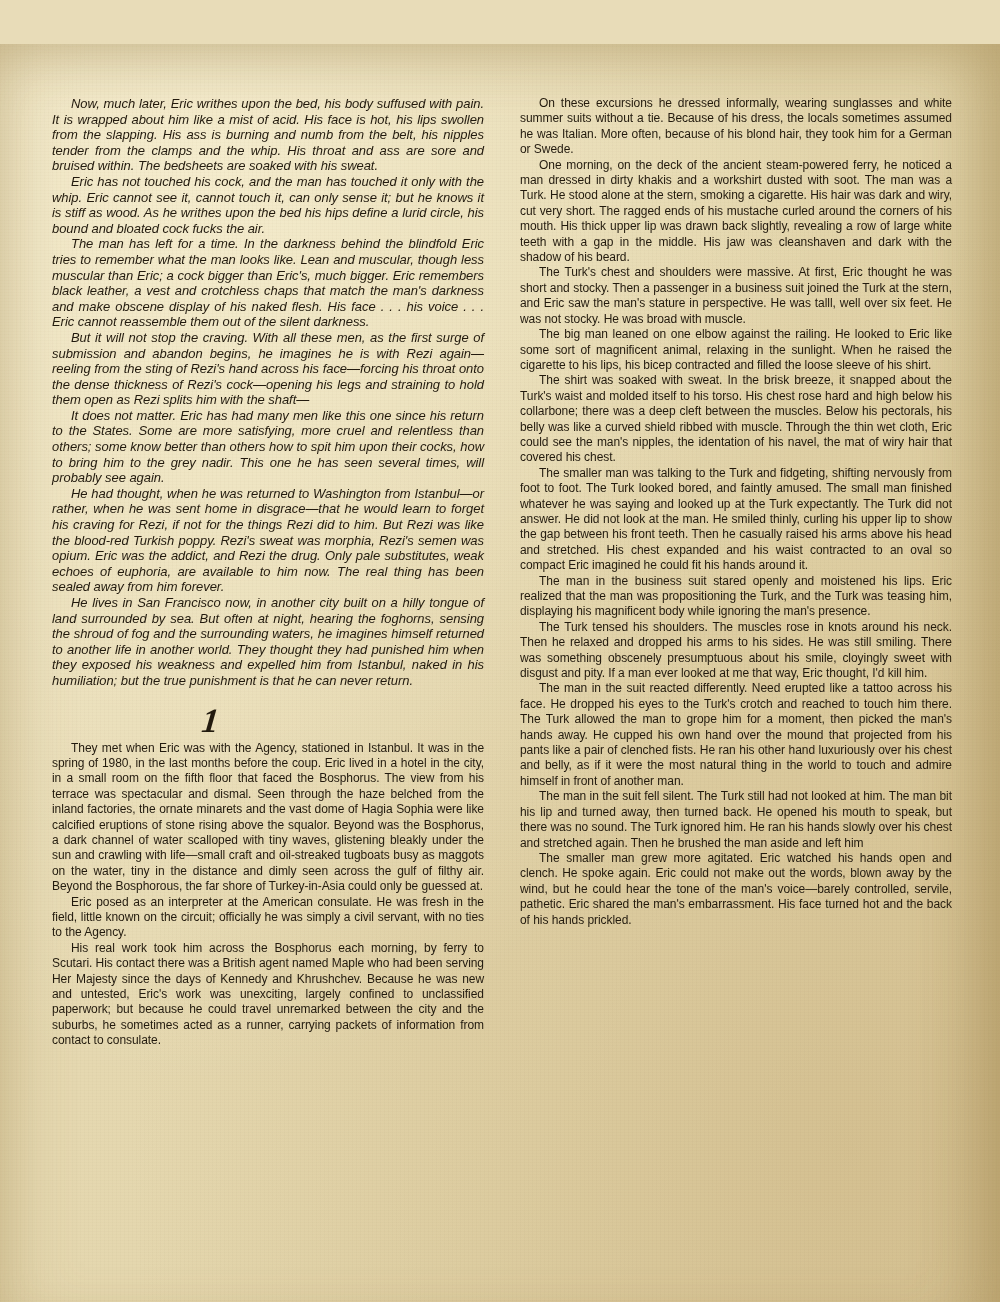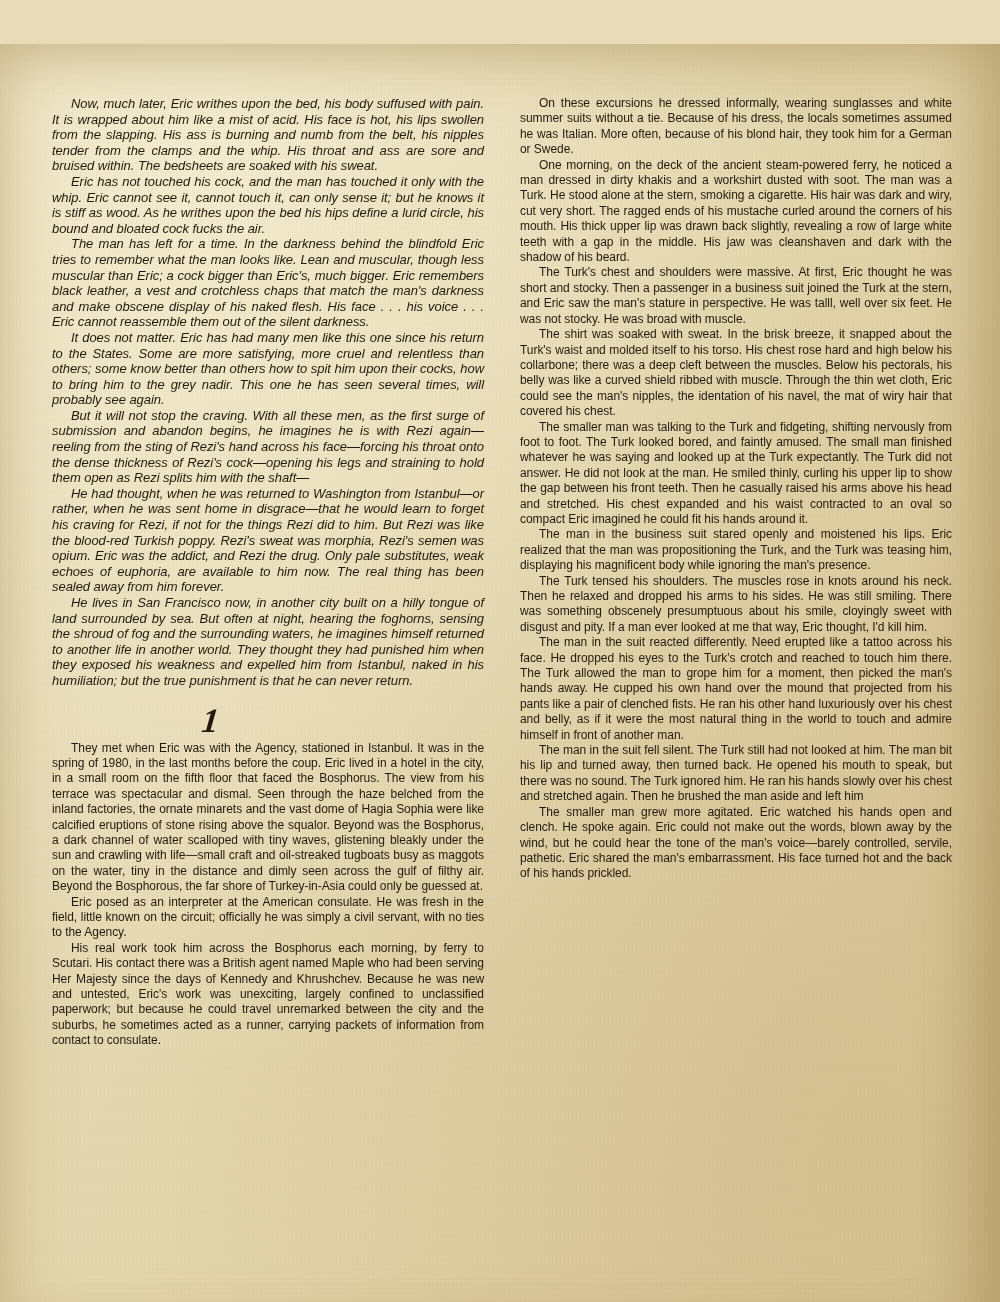--- a/index.html
+++ b/index.html
@@ -103,42 +103,43 @@
 <div class="page">
   <div class="grain"></div>
 
   <div class="columns">
 
     <div class="col">
       <div class="italic">
         <p>Now, much later, Eric writhes upon the bed, his body suffused with pain. It is wrapped about him like a mist of acid. His face is hot, his lips swollen from the slapping. His ass is burning and numb from the belt, his nipples tender from the clamps and the whip. His throat and ass are sore and bruised within. The bedsheets are soaked with his sweat.</p>
         <p>Eric has not touched his cock, and the man has touched it only with the whip. Eric cannot see it, cannot touch it, can only sense it; but he knows it is stiff as wood. As he writhes upon the bed his hips define a lurid circle, his bound and bloated cock fucks the air.</p>
         <p>The man has left for a time. In the darkness behind the blindfold Eric tries to remember what the man looks like. Lean and muscular, though less muscular than Eric; a cock bigger than Eric's, much bigger. Eric remembers black leather, a vest and crotchless chaps that match the man's darkness and make obscene display of his naked flesh. His face . . . his voice . . . Eric cannot reassemble them out of the silent darkness.</p>
+        <p>But it will not stop the craving. With all these men, as the first surge of submission and abandon begins, he imagines he is with Rezi again—reeling from the sting of Rezi's hand across his face—forcing his throat onto the dense thickness of Rezi's cock—opening his legs and straining to hold them open as Rezi splits him with the shaft—</p>
         <p>It does not matter. Eric has had many men like this one since his return to the States. Some are more satisfying, more cruel and relentless than others; some know better than others how to spit him upon their cocks, how to bring him to the grey nadir. This one he has seen several times, will probably see again.</p>
-        <p>But it will not stop the craving. With all these men, as the first surge of submission and abandon begins, he imagines he is with Rezi again—reeling from the sting of Rezi's hand across his face—forcing his throat onto the dense thickness of Rezi's cock—opening his legs and straining to hold them open as Rezi splits him with the shaft—</p>
         <p>He had thought, when he was returned to Washington from Istanbul—or rather, when he was sent home in disgrace—that he would learn to forget his craving for Rezi, if not for the things Rezi did to him. But Rezi was like the blood-red Turkish poppy. Rezi's sweat was morphia, Rezi's semen was opium. Eric was the addict, and Rezi the drug. Only pale substitutes, weak echoes of euphoria, are available to him now. The real thing has been sealed away from him forever.</p>
         <p>He lives in San Francisco now, in another city built on a hilly tongue of land surrounded by sea. But often at night, hearing the foghorns, sensing the shroud of fog and the surrounding waters, he imagines himself returned to another life in another world. They thought they had punished him when they exposed his weakness and expelled him from Istanbul, naked in his humiliation; but the true punishment is that he can never return.</p>
       </div>
 
       <div class="section-num">
         <span>1</span>
       </div>
 
       <div>
         <p>They met when Eric was with the Agency, stationed in Istanbul. It was in the spring of 1980, in the last months before the coup. Eric lived in a hotel in the city, in a small room on the fifth floor that faced the Bosphorus. The view from his terrace was spectacular and dismal. Seen through the haze belched from the inland factories, the ornate minarets and the vast dome of Hagia Sophia were like calcified eruptions of stone rising above the squalor. Beyond was the Bosphorus, a dark channel of water scalloped with tiny waves, glistening bleakly under the sun and crawling with life—small craft and oil-streaked tugboats busy as maggots on the water, tiny in the distance and dimly seen across the gulf of filthy air. Beyond the Bosphorous, the far shore of Turkey-in-Asia could only be guessed at.</p>
         <p>Eric posed as an interpreter at the American consulate. He was fresh in the field, little known on the circuit; officially he was simply a civil servant, with no ties to the Agency.</p>
         <p>His real work took him across the Bosphorus each morning, by ferry to Scutari. His contact there was a British agent named Maple who had been serving Her Majesty since the days of Kennedy and Khrushchev. Because he was new and untested, Eric's work was unexciting, largely confined to unclassified paperwork; but because he could travel unremarked between the city and the suburbs, he sometimes acted as a runner, carrying packets of information from contact to consulate.</p>
       </div>
     </div>
 
     <div class="col">
       <div>
         <p>On these excursions he dressed informally, wearing sunglasses and white summer suits without a tie. Because of his dress, the locals sometimes assumed he was Italian. More often, because of his blond hair, they took him for a German or Swede.</p>
         <p>One morning, on the deck of the ancient steam-powered ferry, he noticed a man dressed in dirty khakis and a workshirt dusted with soot. The man was a Turk. He stood alone at the stern, smoking a cigarette. His hair was dark and wiry, cut very short. The ragged ends of his mustache curled around the corners of his mouth. His thick upper lip was drawn back slightly, revealing a row of large white teeth with a gap in the middle. His jaw was cleanshaven and dark with the shadow of his beard.</p>
         <p>The Turk's chest and shoulders were massive. At first, Eric thought he was short and stocky. Then a passenger in a business suit joined the Turk at the stern, and Eric saw the man's stature in perspective. He was talll, well over six feet. He was not stocky. He was broad with muscle.</p>
+        <p>The big man leaned on one elbow against the railing. He looked to Eric like some sort of magnificent animal, relaxing in the sunlight. When he raised the cigarette to his lips, his bicep contracted and filled the loose sleeve of his shirt.</p>
         <p>The shirt was soaked with sweat. In the brisk breeze, it snapped about the Turk's waist and molded itself to his torso. His chest rose hard and high below his collarbone; there was a deep cleft between the muscles. Below his pectorals, his belly was like a curved shield ribbed with muscle. Through the thin wet cloth, Eric could see the man's nipples, the identation of his navel, the mat of wiry hair that covered his chest.</p>
         <p>The smaller man was talking to the Turk and fidgeting, shifting nervously from foot to foot. The Turk looked bored, and faintly amused. The small man finished whatever he was saying and looked up at the Turk expectantly. The Turk did not answer. He did not look at the man. He smiled thinly, curling his upper lip to show the gap between his front teeth. Then he casually raised his arms above his head and stretched. His chest expanded and his waist contracted to an oval so compact Eric imagined he could fit his hands around it.</p>
         <p>The man in the business suit stared openly and moistened his lips. Eric realized that the man was propositioning the Turk, and the Turk was teasing him, displaying his magnificent body while ignoring the man's presence.</p>
         <p>The Turk tensed his shoulders. The muscles rose in knots around his neck. Then he relaxed and dropped his arms to his sides. He was still smiling. There was something obscenely presumptuous about his smile, cloyingly sweet with disgust and pity. If a man ever looked at me that way, Eric thought, I'd kill him.</p>
         <p>The man in the suit reacted differently. Need erupted like a tattoo across his face. He dropped his eyes to the Turk's crotch and reached to touch him there. The Turk allowed the man to grope him for a moment, then picked the man's hands away. He cupped his own hand over the mound that projected from his pants like a pair of clenched fists. He ran his other hand luxuriously over his chest and belly, as if it were the most natural thing in the world to touch and admire himself in front of another man.</p>
         <p>The man in the suit fell silent. The Turk still had not looked at him. The man bit his lip and turned away, then turned back. He opened his mouth to speak, but there was no sound. The Turk ignored him. He ran his hands slowly over his chest and stretched again. Then he brushed the man aside and left him</p>
         <p>The smaller man grew more agitated. Eric watched his hands open and clench. He spoke again. Eric could not make out the words, blown away by the wind, but he could hear the tone of the man's voice—barely controlled, servile, pathetic. Eric shared the man's embarrassment. His face turned hot and the back of his hands prickled.</p>
       </div>
     </div>
 

